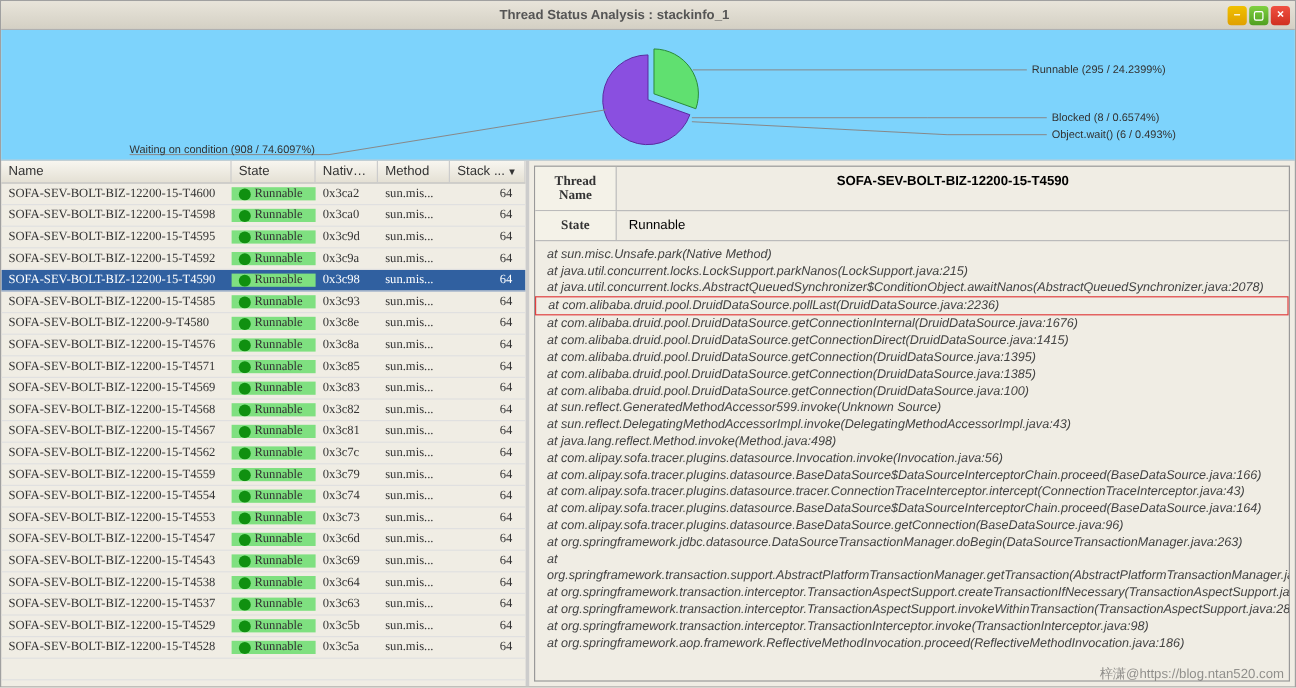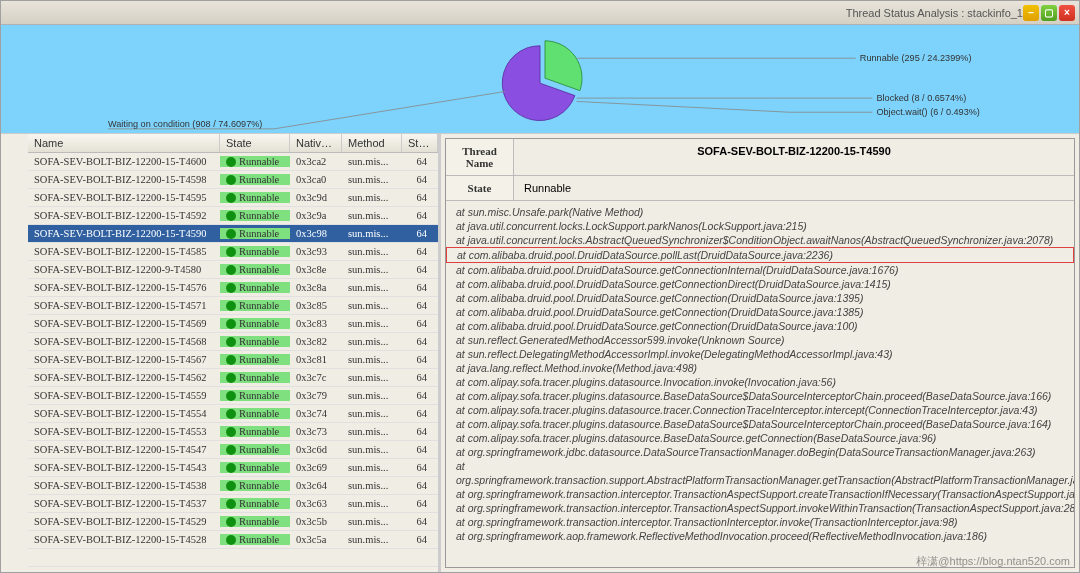--- a/index.html
+++ b/index.html
@@ -13,36 +13,36 @@
     overflow: hidden;
   }
   .window { border: 1px solid #a0a0a0; height: 573px; display: flex; flex-direction: column; }
   .titlebar {
     background: linear-gradient(#e8e4da, #d4d0c4);
     height: 24px;
     display: flex;
     align-items: center;
     border-bottom: 1px solid #b0b0b0;
   }
-  .title { flex: 1; text-align: right; font-weight: normal; color: #555; }
+  .title { flex: 1; text-align: center; font-weight: bold; color: #555; }
   .win-btns { display: flex; gap: 2px; margin-right: 4px; }
   .win-btn { width: 16px; height: 16px; border-radius: 3px; display:flex;align-items:center;justify-content:center;font-size:10px;color:white;font-weight:bold;}
   .win-min { background: linear-gradient(#f0c000,#e0a000); }
   .win-max { background: linear-gradient(#80d040,#50a020); }
   .win-close { background: linear-gradient(#f05040,#d03020); }
   .chart-area {
     height: 109px;
     background: #7dd3fc;
     border-bottom: 1px solid #ccc;
     position: relative;
   }
   .chart-area svg { width: 100%; height: 100%; }
   .lbl { font-size: 11px; fill: #333; }
   .content { flex: 1; display: flex; overflow: hidden; }
-  .left-panel { width: 440px; border-right: 3px solid #ccc; display: flex; flex-direction: column; overflow: hidden; padding-left: 27px; }
+  .left-panel { width: 440px; border-right: 3px solid #ccc; display: flex; flex-direction: column; overflow: hidden; }
   .right-panel { flex: 1; display: flex; flex-direction: column; overflow: hidden; padding:4px; }
   .tbl-head { display: flex; background: linear-gradient(#f8f6f0,#e4e0d4); border-bottom: 1px solid #bbb; }
   .th { padding: 3px 6px; border-right: 1px solid #ccc; color:#333; font-size:11px; overflow:hidden; white-space:nowrap; text-overflow:ellipsis;}
   .th-name { width: 192px; }
   .th-state { width: 70px; }
   .th-nid { width: 52px; }
   .th-method { width: 60px; }
   .th-stack { flex: 1; }
   .rows { flex:1; overflow-y:auto; overflow-x:hidden; }
   .row { display:flex; border-bottom:1px solid #e0e0e0; font-size:10.5px; color:#333; height:18px; align-items:center;font-family:Liberation Serif, serif;}

